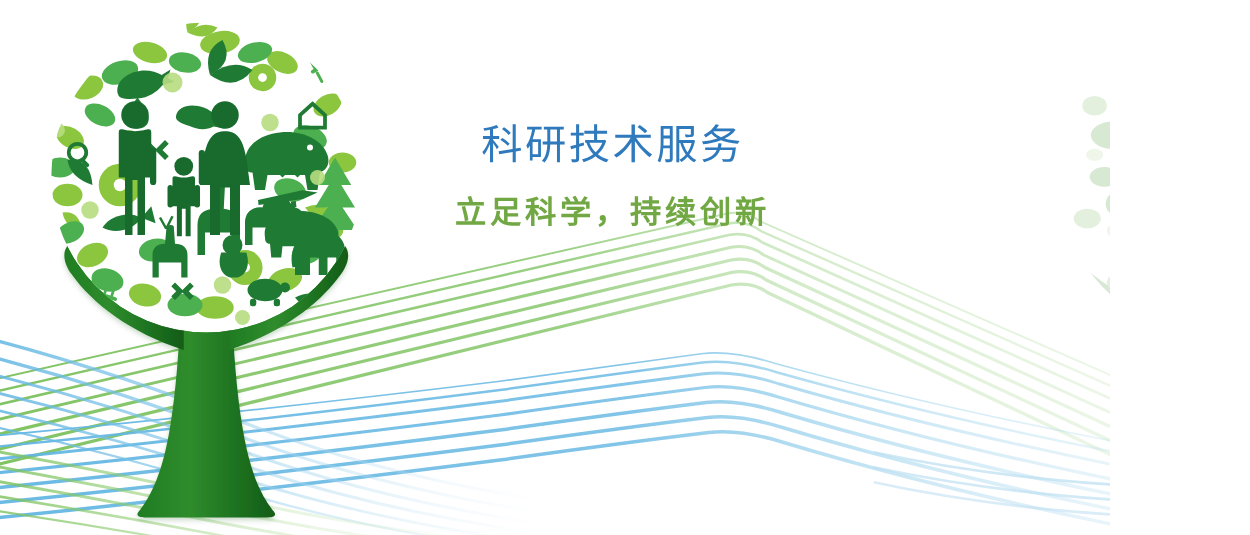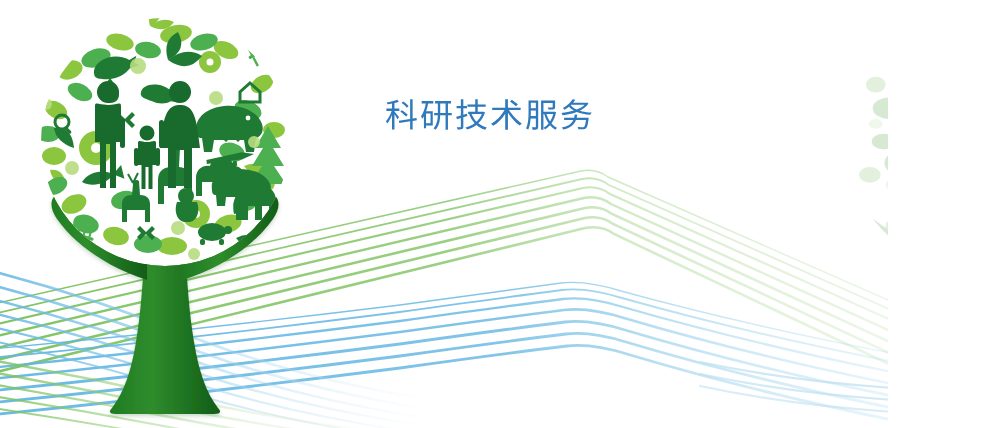--- a/index.html
+++ b/index.html
@@ -467,15 +467,16 @@
                    L20 56 L12 56 L12 96 L4 96 L4 58 L-4 58 L-4 96 L-12 96 L-12 56 L-20 56
                    L-17 34 C-14 18 -9 13 0 13 Z"></path>
           <rect x="-21" y="28" width="5" height="28" rx="2.5"></rect>
         </g>
       </g>
     </g>
   </svg>
 
   <div id="headline-block">
     <h1 id="headline-title">科研技术服务</h1>
+    <p id="headline-subtitle">立足科学，持续创新</p>
   </div>
 
 </div>
 
 </body></html>

